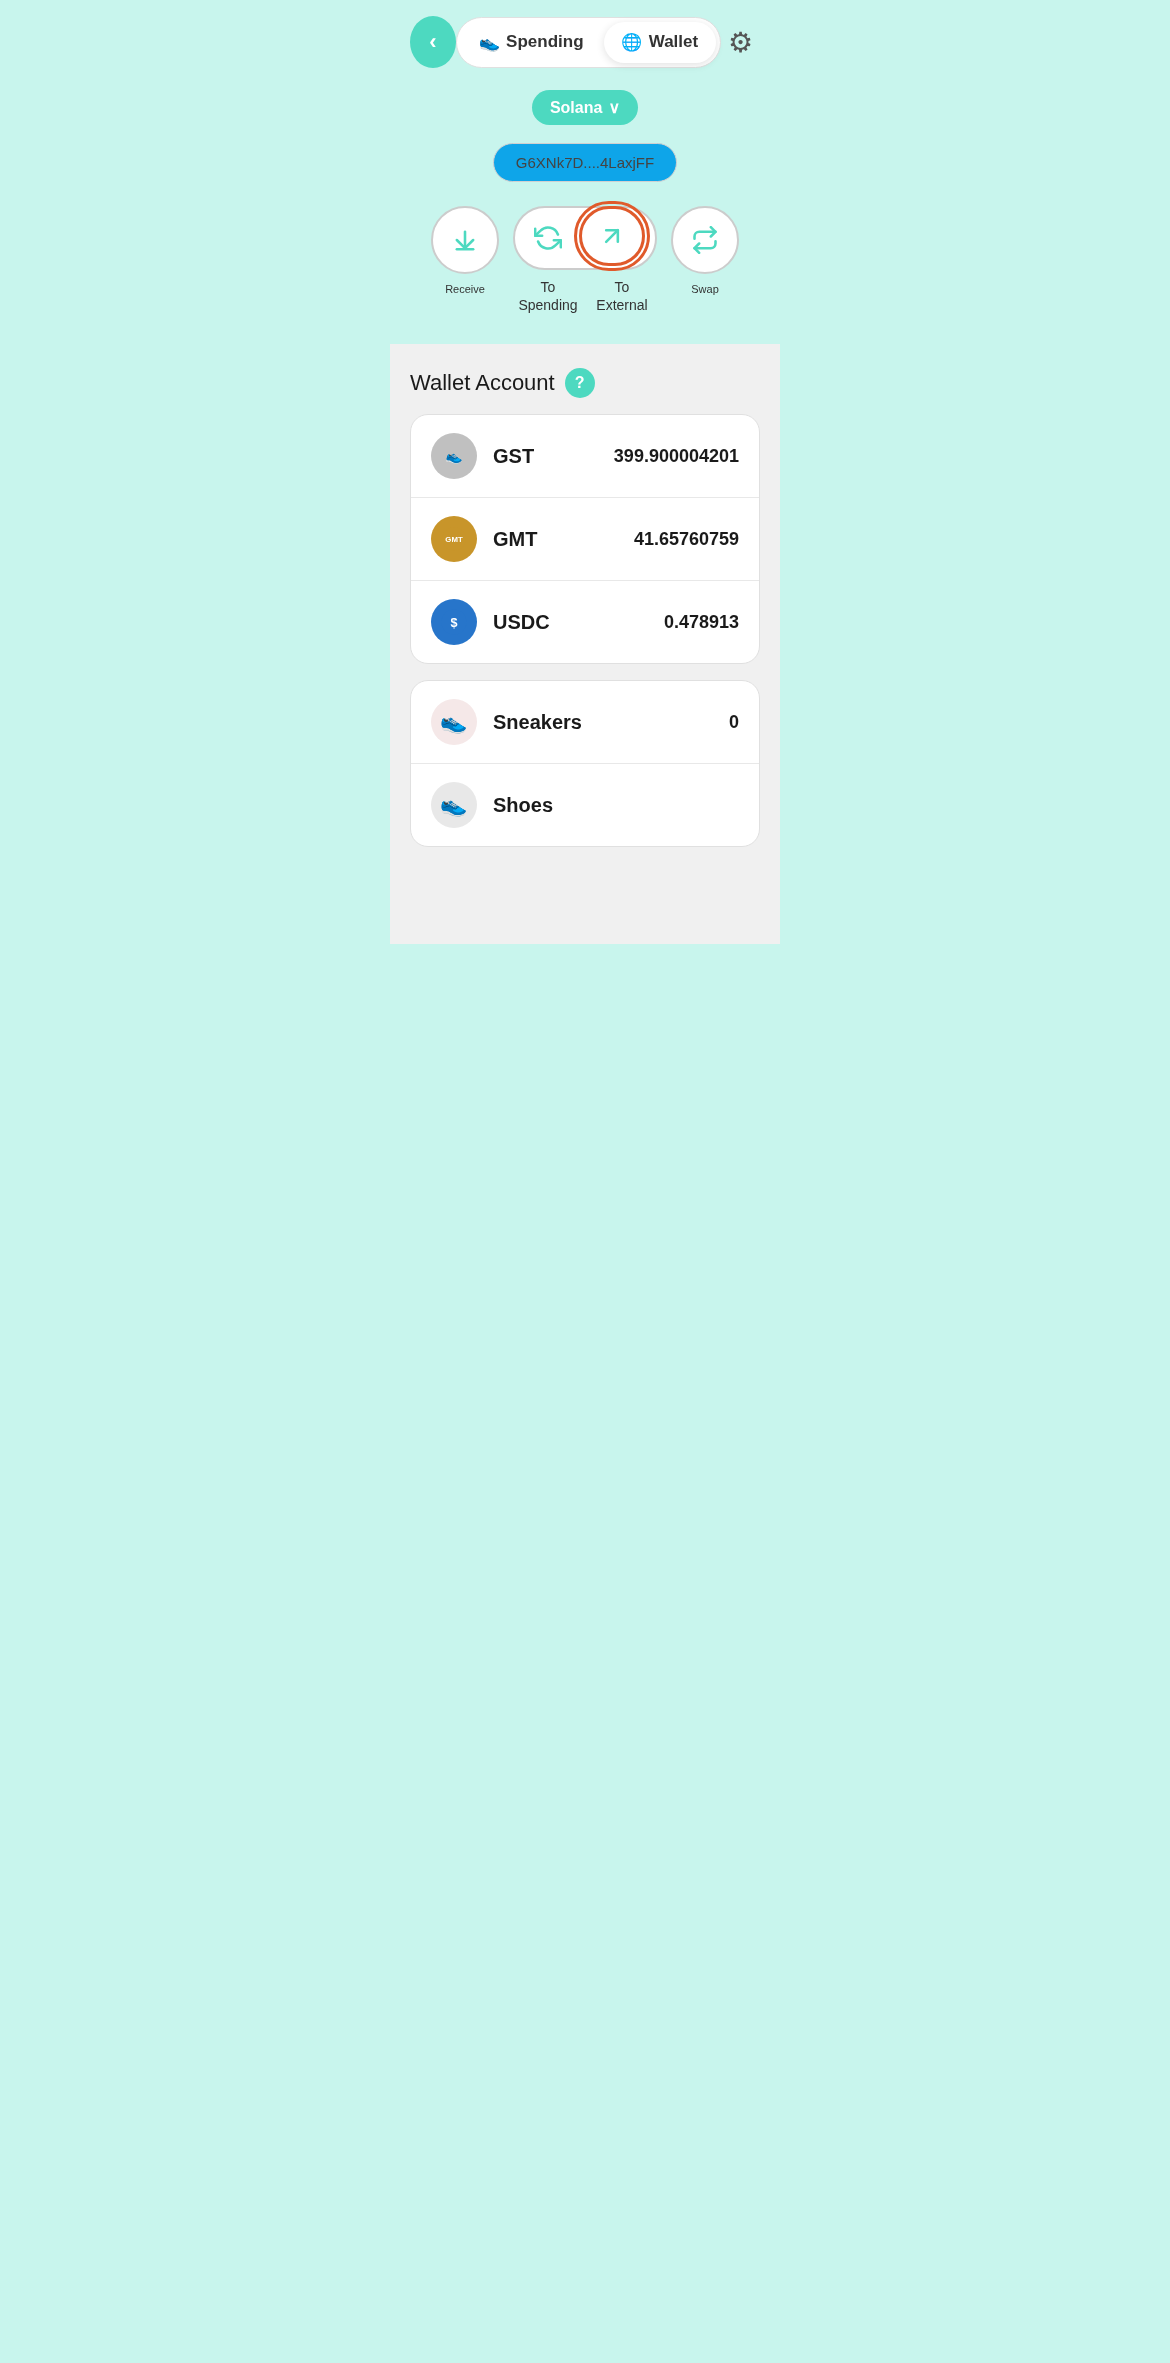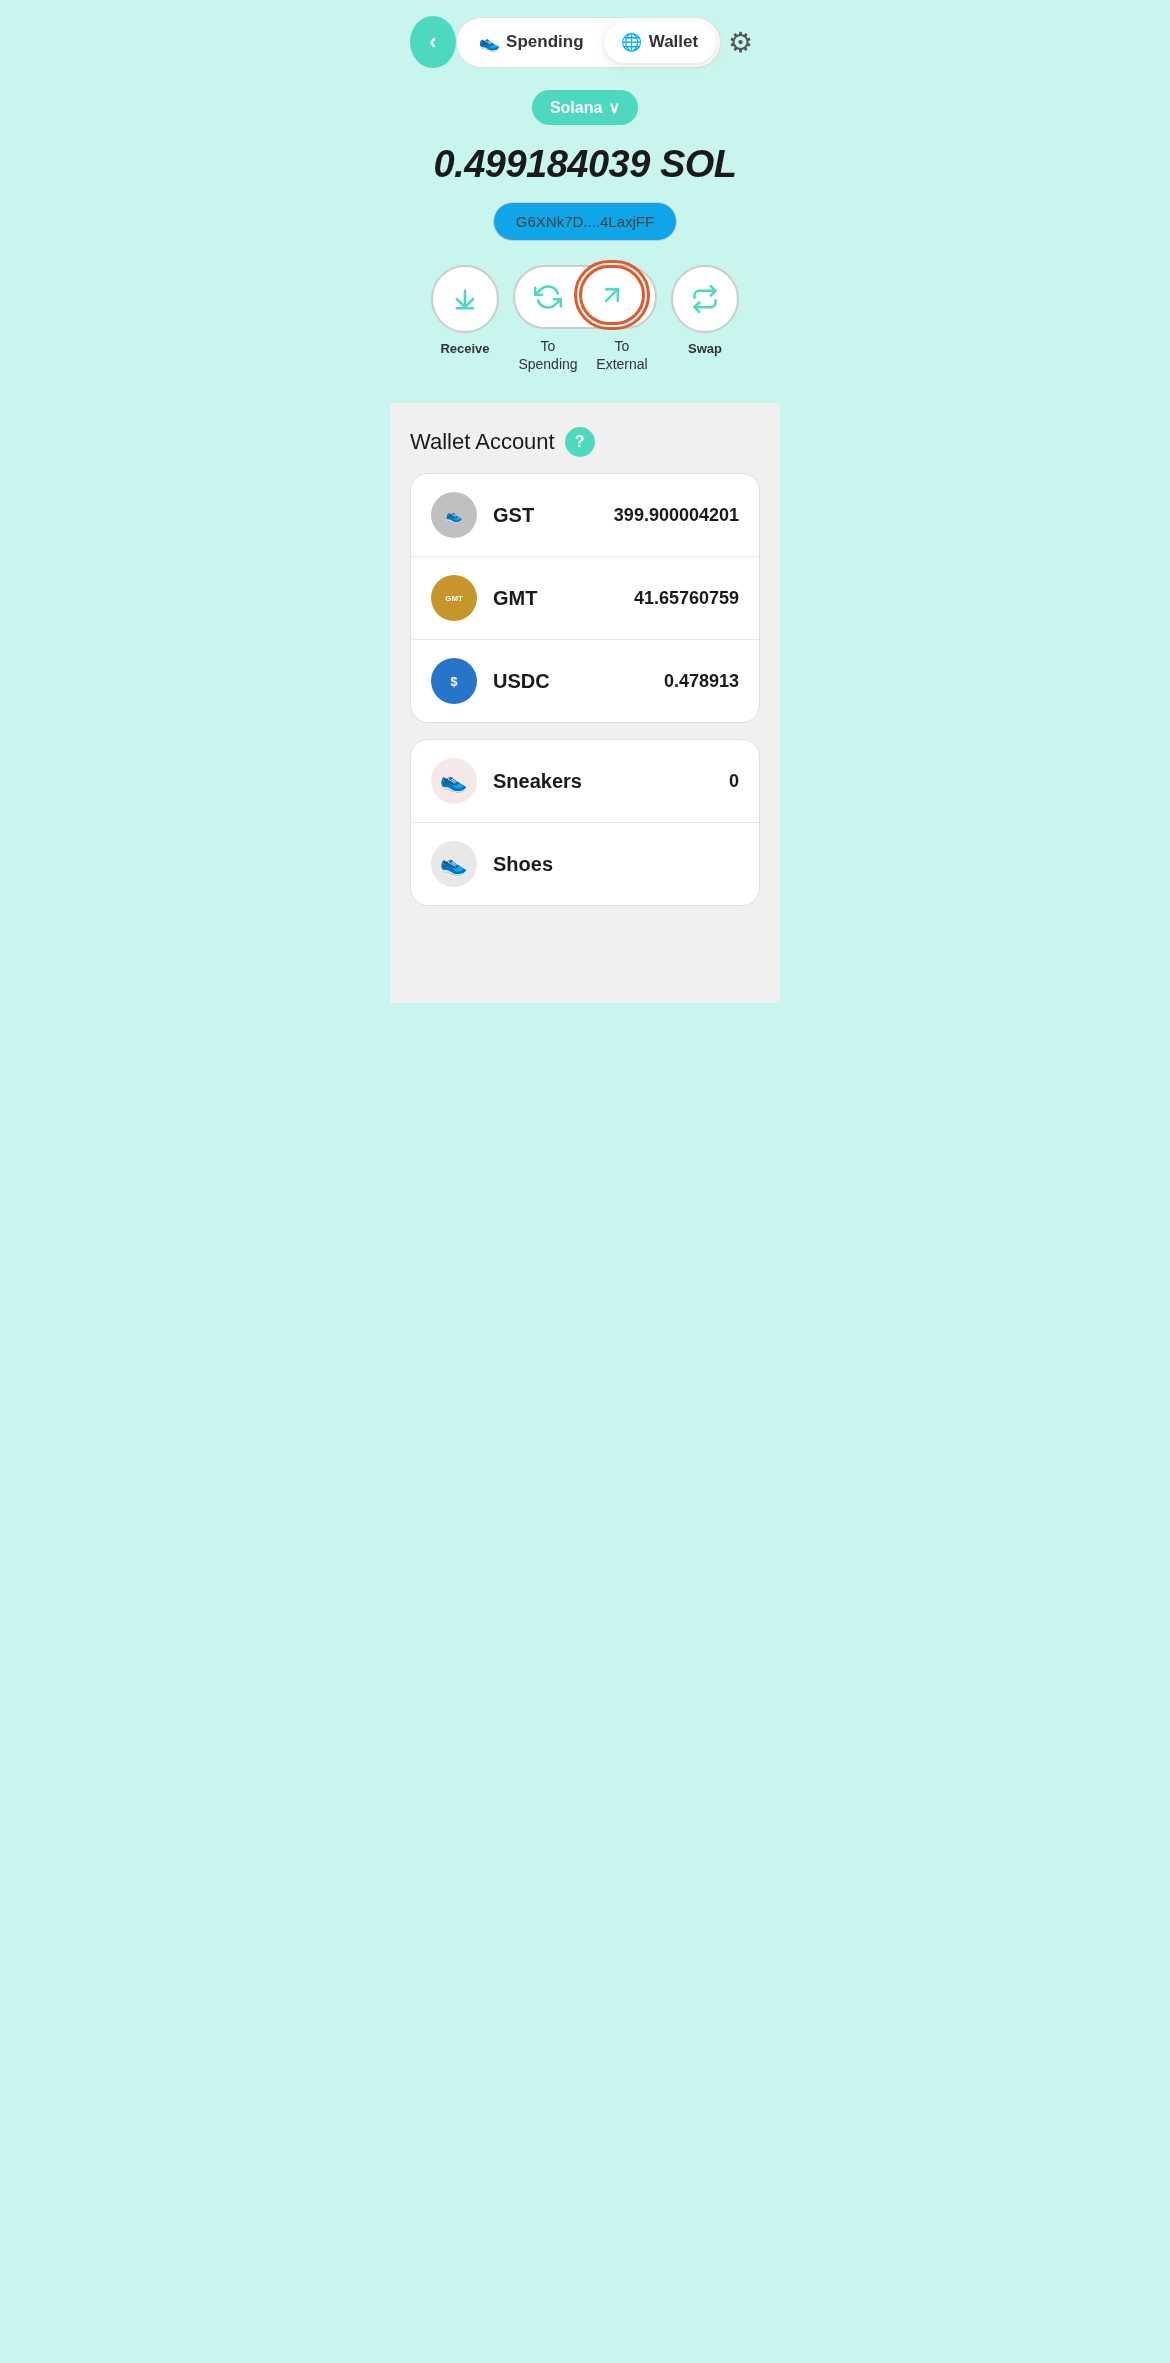--- a/index.html
+++ b/index.html
@@ -140,23 +140,23 @@
       background: white;
       display: flex;
       align-items: center;
       justify-content: center;
       font-size: 26px;
       color: #4dd9c0;
       cursor: pointer;
     }
 
     .action-label {
-      font-size: 13px;
+      font-size: 11px;
       color: #333;
-      font-weight: 700;
+      font-weight: 400;
       text-align: center;
       line-height: 1.3;
     }
 
     .pill-pair {
       display: flex;
       flex-direction: column;
       gap: 8px;
     }
 
@@ -324,21 +324,20 @@
 </div>
 
 <div class="hero-section">
   <div>
     <span class="network-badge">
       <span>Solana</span>
       <span>∨</span>
     </span>
   </div>
 
-  <div class="main-balance">0.499184039 SOL</div>
 
   <div class="address-pill">G6XNk7D....4LaxjFF</div>
 
   
   <div class="actions-row">
 
     <div class="action-item">
       <div class="action-circle">
         <svg width="28" height="28" viewBox="0 0 24 24" fill="none" stroke="#4dd9c0" stroke-width="2.2" stroke-linecap="round" stroke-linejoin="round">
           <line x1="12" y1="5" x2="12" y2="19"></line>

